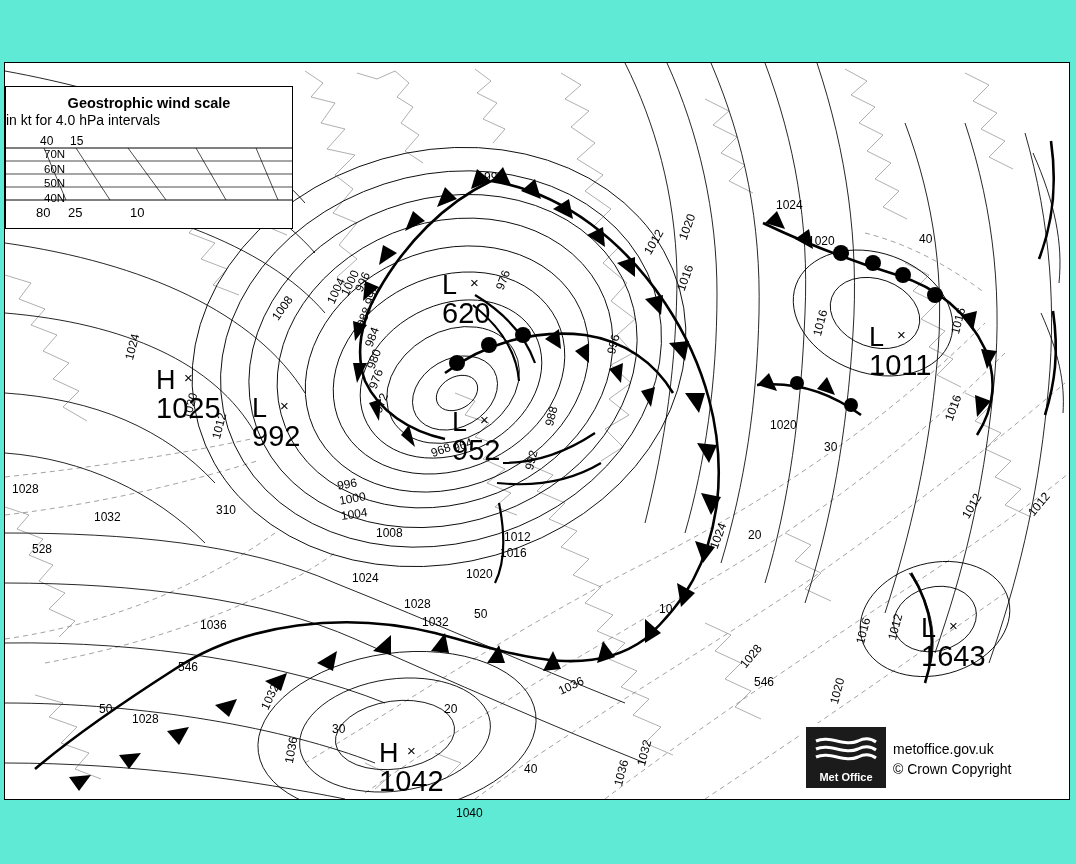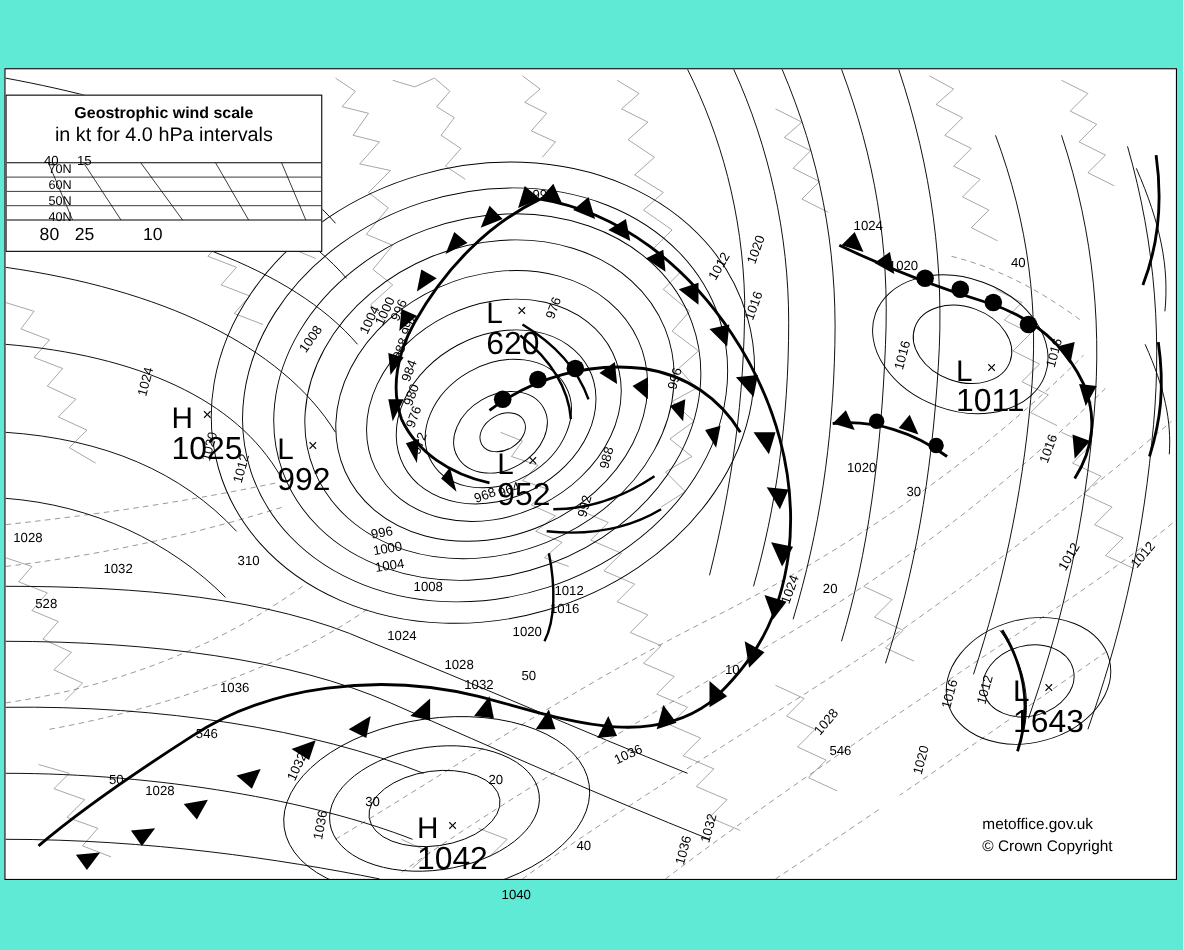--- a/index.html
+++ b/index.html
@@ -8,26 +8,26 @@
   .frame{position:absolute;left:4px;top:62px;width:1066px;height:738px;border:1px solid #000;box-sizing:border-box;background:#fff;}
   svg{display:block;}
   .abs{position:absolute;}
 
   
   .header-text{position:absolute;left:8px;top:78px;font-size:11px;color:#000;white-space:nowrap;}
 
   
   .windbox{position:absolute;left:5px;top:86px;width:288px;height:143px;background:#fff;border:1px solid #000;box-sizing:border-box;}
   .windbox .title{text-align:center;font-size:14.5px;font-weight:bold;margin-top:8px;}
-  .windbox .sub{text-align:center;font-size:18px;margin-top:1px;}
+  .windbox .sub{font-size:14px;margin-top:1px;}
   .windbox .topnums{position:relative;height:14px;margin-top:6px;font-size:12px;}
   .windbox .topnums span{position:absolute;}
   .windbox .grid{position:absolute;left:0px;top:60px;width:286px;height:58px;}
   .windbox .latlabels{position:absolute;left:1px;top:60px;font-size:11.5px;line-height:14.5px;padding-left:37px;}
-  .windbox .botnums{position:absolute;left:0;top:118px;width:286px;height:16px;font-size:16px;}
+  .windbox .botnums{position:absolute;left:0;top:118px;width:286px;height:16px;font-size:13px;}
   .windbox .botnums span{position:absolute;}
 
   
   .centre{position:absolute;text-align:left;color:#000;white-space:nowrap;}
   .centre .hl{font-size:27px;line-height:26px;}
   .centre .val{font-size:29px;line-height:30px;}
   .xmark{position:absolute;font-size:15px;}
 
   
   .iso{position:absolute;font-size:12px;color:#000;white-space:nowrap;}
@@ -363,17 +363,25 @@
       <div class="iso" style="left: 744px; top: 466px; transform-origin: left top;">20</div>
       <div class="iso" style="left: 655px; top: 540px; transform-origin: left top;">10</div>
       <div class="iso" style="left: 470px; top: 545px; transform-origin: left top;">50</div>
       <div class="iso" style="left: 520px; top: 700px; transform-origin: left top;">40</div>
       <div class="iso" style="left: 328px; top: 660px; transform-origin: left top;">30</div>
       <div class="iso" style="left: 440px; top: 640px; transform-origin: left top;">20</div>
       <div class="iso" style="left: 750px; top: 613px; transform-origin: left top;">546</div>
     </div>
 
   <div class="logo">
+    <div class="badge">
+      <svg class="lines" viewBox="0 0 64 30">
+        <path d="M2 6 C 16 0, 30 12, 44 6 C 52 2, 58 4, 62 7" fill="none" stroke="#fff" stroke-width="3"></path>
+        <path d="M2 14 C 16 8, 30 20, 44 14 C 52 10, 58 12, 62 15" fill="none" stroke="#fff" stroke-width="3"></path>
+        <path d="M2 22 C 16 16, 30 28, 44 22 C 52 18, 58 20, 62 23" fill="none" stroke="#fff" stroke-width="3"></path>
+      </svg>
+      <div class="txt">Met Office</div>
+    </div>
     <div class="l1">metoffice.gov.uk</div>
     <div class="l2">© Crown Copyright</div>
   </div>
 
 </div>
 
 </body></html>

